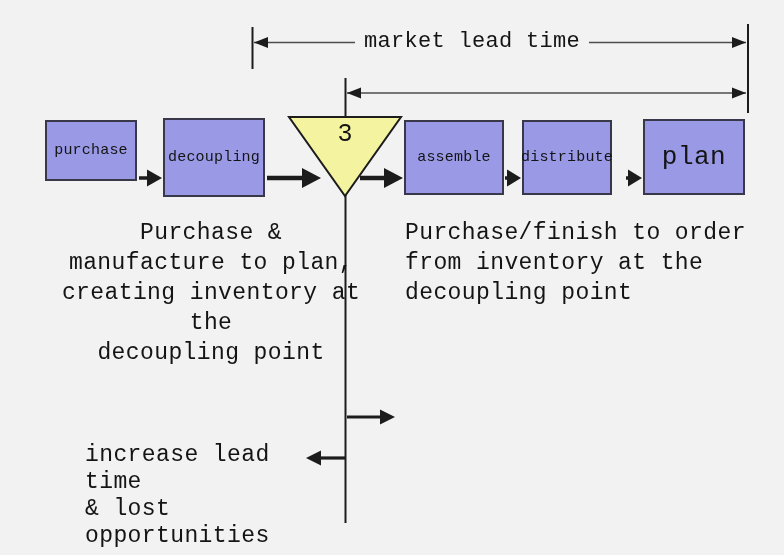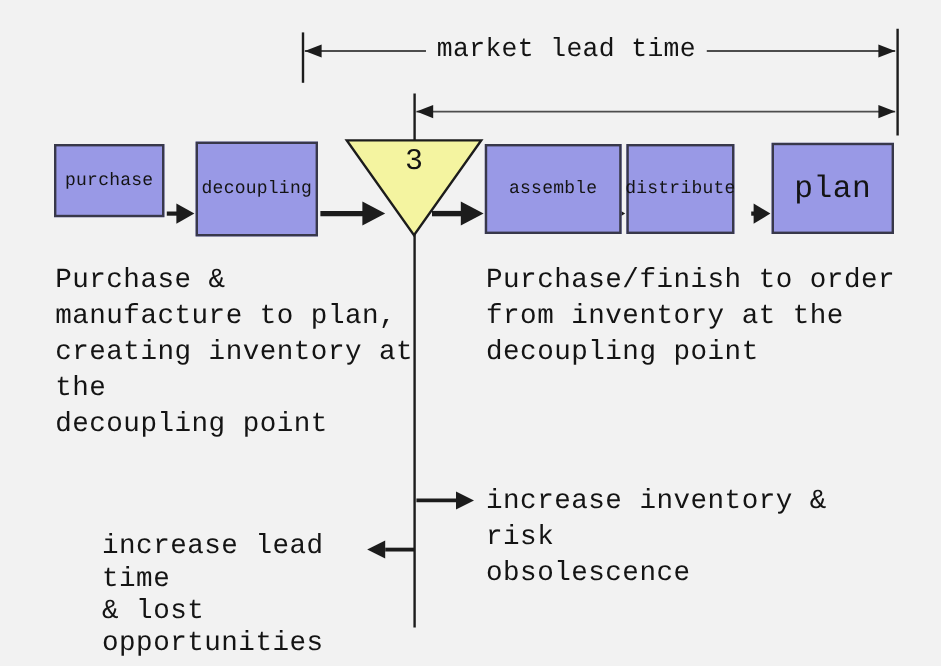--- a/index.html
+++ b/index.html
@@ -88,37 +88,35 @@
   </svg>
 
   <span class="measure-label" style="left:472px;top:29px;">market lead time</span>
 
   <div class="pbox" style="left:45px;top:120px;width:92px;height:61px;">
     <span>purchase</span>
   </div>
   <div class="pbox" style="left:163px;top:118px;width:102px;height:79px;">
     <span>decoupling</span>
   </div>
-  <div class="pbox" style="left:404px;top:120px;width:114px;height:75px;">
+  <div class="pbox" style="left:404px;top:120px;width:100px;height:75px;">
     <span>assemble</span>
   </div>
   <div class="pbox" style="left:522px;top:120px;width:90px;height:75px;">
     <span>distribute</span>
   </div>
   <div class="pbox big" style="left:643px;top:119px;width:102px;height:76px;">
     <span>plan</span>
   </div>
 
   <div class="dp-label">3</div>
 
-  <div class="note" style="left:46px;top:218px;width:330px;">Purchase &amp;
+  <div class="note" style="left:46px;top:218px;width:330px;text-align:center;">Purchase &amp;
 manufacture to plan,
 creating inventory at the
 decoupling point</div>
   <div class="note" style="left:405px;top:218px;width:360px;">Purchase/finish to order
 from inventory at the
 decoupling point</div>
-  <div class="note" style="left:405px;top:402px;width:340px;">increase inventory &amp; risk
-obsolescence</div>
   <div class="note" style="left:85px;top:442px;width:230px;line-height:27px;">increase lead time
 &amp; lost opportunities</div>
 
 </div>
 
 </body></html>

